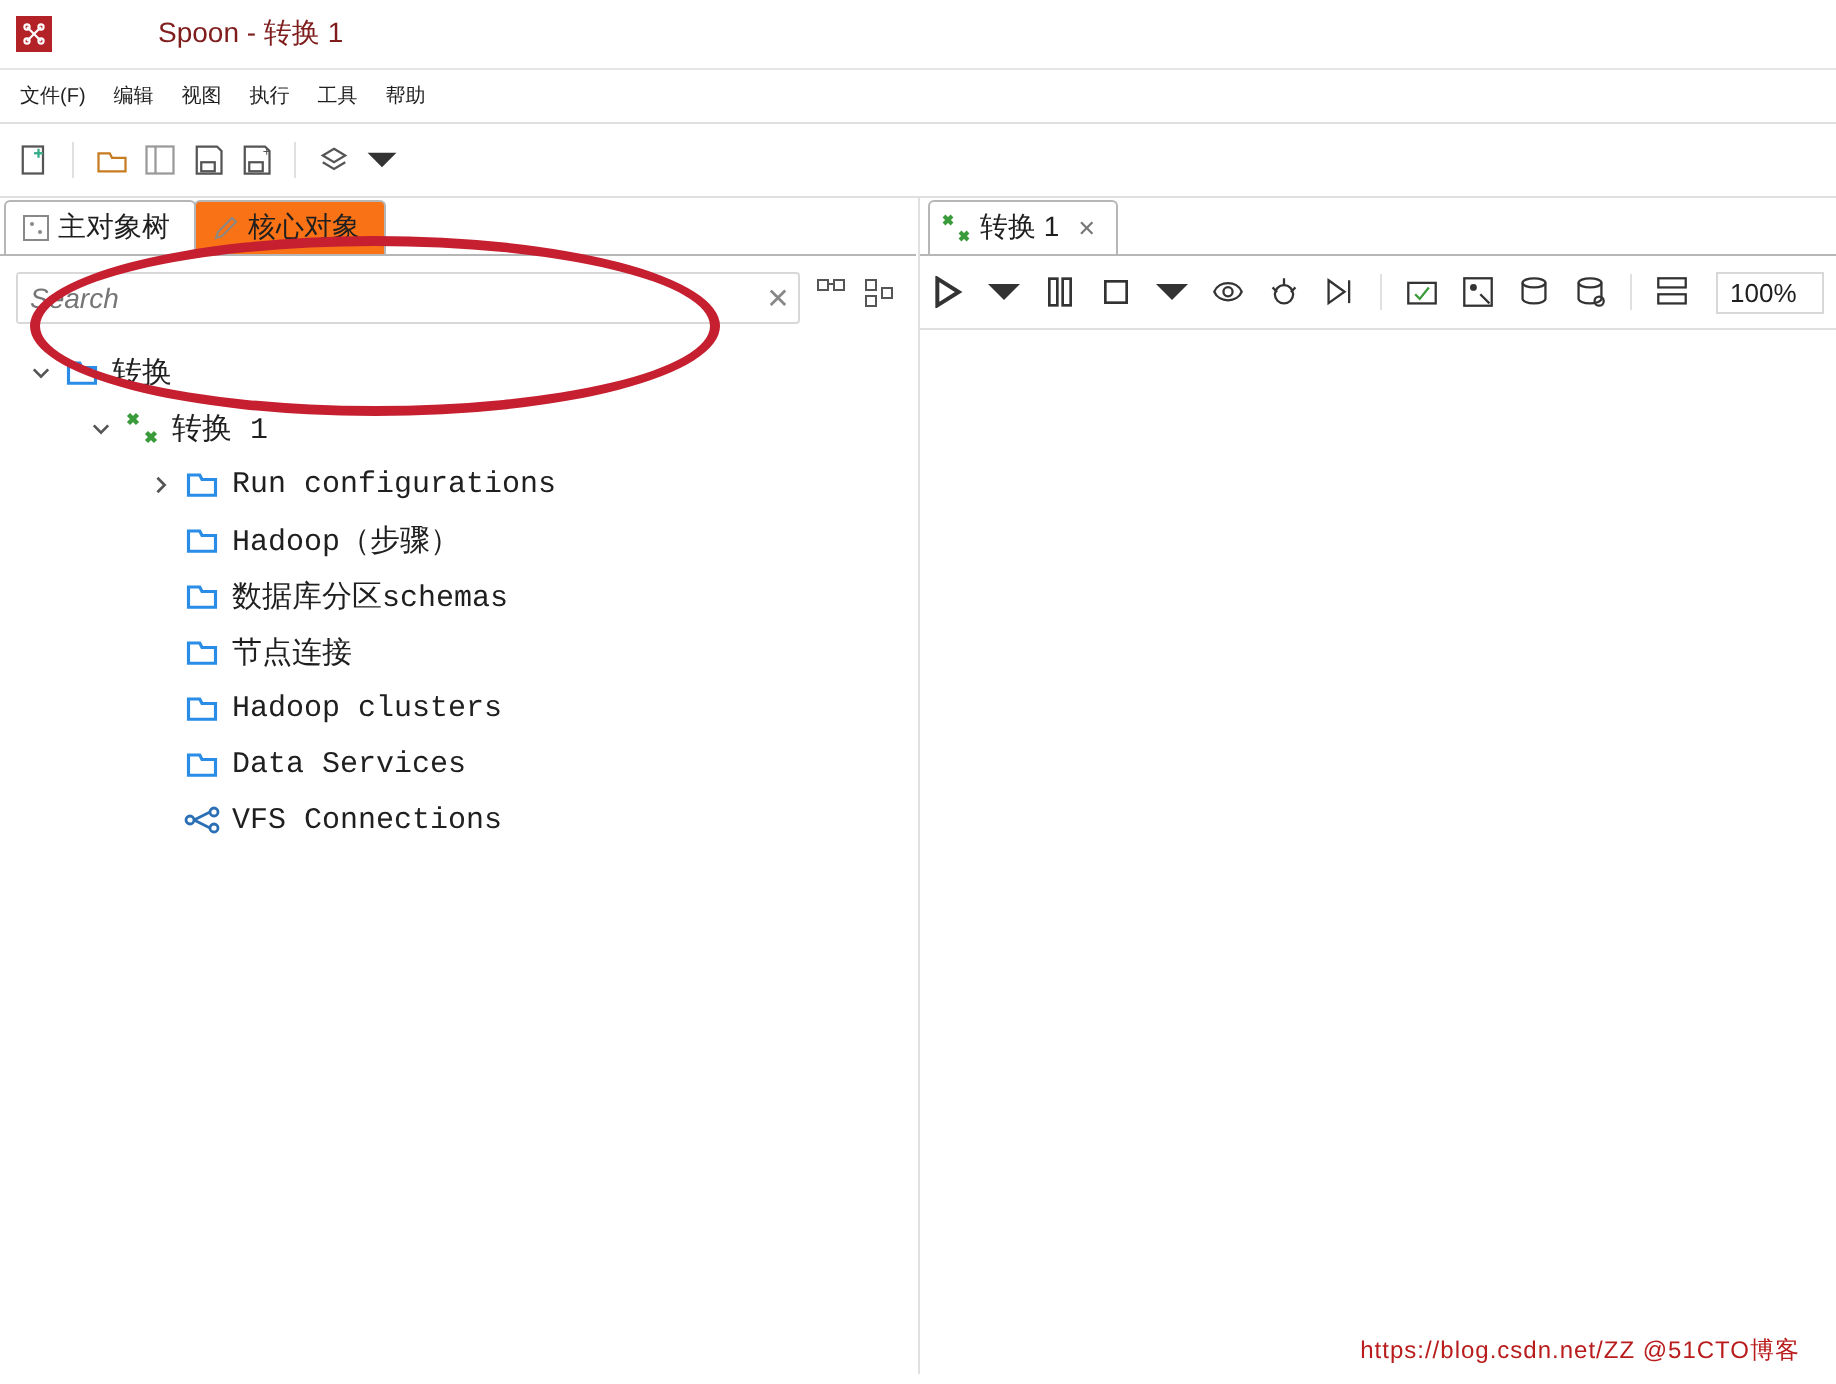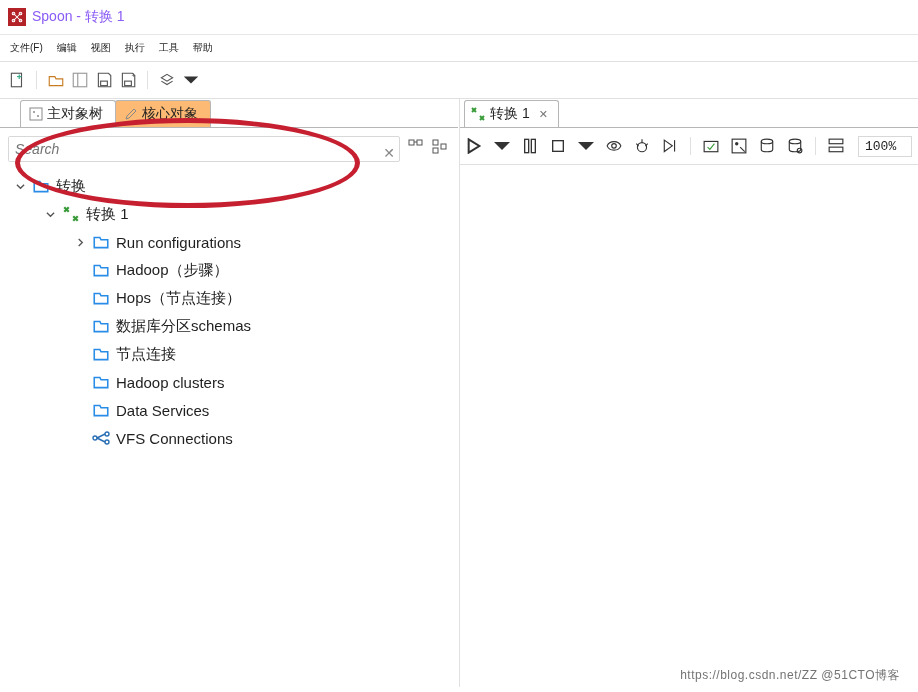--- a/index.html
+++ b/index.html
@@ -14,66 +14,66 @@
     --divider:#e0e0e0;
     --annot:#c61f30;
     --tbicon:#4e4e4e;
   }
   html,body{margin:0;padding:0;background:var(--bg);font-family:"Microsoft YaHei","Segoe UI",Arial,sans-serif;font-size:14px;color:var(--text);}
   body{width:918px;height:692px;overflow:hidden;position:relative;}
   
   .titlebar{display:flex;align-items:center;height:30px;padding:2px 8px;border-bottom:1px solid #e6e6e6;}
   .app-icon{width:18px;height:18px;margin-right:6px;background:#b22227;display:flex;align-items:center;justify-content:center;}
   .app-icon svg{width:14px;height:14px;}
-  .title-text{font-size:14px;color:#8b5cf6;}
+  .title-text{font-size:14px;color:#7f1d1d;margin-left:47px;}
   
   .menubar{display:flex;align-items:center;gap:14px;padding:6px 10px;border-bottom:1px solid var(--divider);}
   .menubar .menu-item{font-size:10px;cursor:default;}
   
   .tool-strip{display:flex;align-items:center;gap:6px;padding:4px 8px;border-bottom:1px solid var(--divider);height:28px;}
   .tool-strip .tbtn{width:18px;height:18px;display:flex;align-items:center;justify-content:center;color:var(--tbicon);}
   .tool-strip .sep{width:1px;height:18px;background:var(--divider);margin:0 4px;}
   
   .body-row{display:flex;height:calc(692px - 30px - 36px - 37px - 1px);}
   .left-pane{width:458px;border-right:1px solid transparent;display:flex;flex-direction:column;position:relative;}
   .right-pane{flex:1;display:flex;flex-direction:column;border-left:1px solid var(--divider);}
   
-  .left-tabs{display:flex;align-items:flex-end;height:28px;border-bottom:1px solid var(--border);padding-left:20px;position:relative;}
-  .ltab{display:flex;align-items:center;gap:4px;height:26px;padding:0 12px 0 8px;border:1px solid var(--border);border-bottom:none;border-top-left-radius:3px;border-top-right-radius:3px;margin-right:-1px;background:#fdba74;font-size:14px;cursor:default;position:relative;}
+  .left-tabs{display:flex;align-items:flex-end;height:28px;border-bottom:1px solid var(--border);padding-left:2px;position:relative;}
+  .ltab{display:flex;align-items:center;gap:4px;height:26px;padding:0 12px 0 8px;border:1px solid var(--border);border-bottom:none;border-top-left-radius:3px;border-top-right-radius:3px;margin-right:-1px;background:#f97316;font-size:14px;cursor:default;position:relative;}
   .ltab.active{background:var(--active-tab-bg);z-index:2;}
   .ltab .tab-icn{width:14px;height:14px;display:inline-block;}
   
-  .search-row{display:flex;align-items:flex-end;border:1px solid var(--border-light);margin:8px 8px 4px 8px;border-radius:2px;}
+  .search-row{display:flex;align-items:center;border:1px solid var(--border-light);margin:8px 8px 4px 8px;border-radius:2px;}
   .search-row input{flex:1;border:none;outline:none;font-size:14px;padding:4px 6px;font-style:italic;color:var(--muted);}
   .search-row .x{width:20px;text-align:center;color:#888;font-size:14px;cursor:default;}
   .search-wrap{display:flex;align-items:center;}
   .search-wrap .toolbtns{display:flex;gap:8px;padding-right:10px;}
   
   .tree{padding:6px 4px 4px 8px;overflow:auto;flex:1;font-size:15px;}
   .node{display:flex;align-items:center;height:28px;gap:6px;}
   .twisty{width:12px;display:inline-flex;justify-content:center;color:#555;}
   .twisty svg{width:9px;height:9px;}
   .ticon{width:18px;height:18px;display:inline-flex;align-items:center;justify-content:center;}
   .indent{display:inline-block;}
-  .node-label{white-space:nowrap;}
+  .node-label{white-space:nowrap;font-family:Liberation Mono, monospace;}
   
   .rtabs{display:flex;align-items:flex-end;height:28px;border-bottom:1px solid var(--border);padding-left:4px;}
   .rtab{display:flex;align-items:center;gap:5px;height:26px;padding:0 10px 0 6px;border:1px solid var(--border);border-bottom:none;border-top-left-radius:3px;border-top-right-radius:3px;background:#fff;font-size:14px;}
   .rtab .close-x{color:#777;font-size:11px;margin-left:4px;}
   .rtab .trn-icon{width:14px;height:14px;display:inline-flex;}
   
   .rtoolbar{display:flex;align-items:center;gap:12px;padding:4px 6px;border-bottom:1px solid var(--divider);height:28px;}
   .rtoolbar .ricon{width:16px;height:16px;display:flex;align-items:center;justify-content:center;color:var(--tbicon);}
   .rtoolbar .rsep{width:1px;height:18px;background:var(--divider);}
-  .zoom-box{margin-left:auto;border:1px solid var(--border-light);padding:2px 6px;font-size:13px;min-width:40px;text-align:left;font-family:Liberation Mono, monospace;}
+  .zoom-box{margin-left:auto;border:1px solid var(--border-light);padding:2px 6px;font-size:13px;min-width:40px;text-align:left;}
   .canvas{flex:1;background:#fff;}
   
   .annot-ellipse{position:absolute;left:15px;top:118px;width:335px;height:80px;border:5px solid var(--annot);border-radius:50%;pointer-events:none;z-index:50;}
   
-  .watermark{position:absolute;right:18px;bottom:8px;color:#737373;font-size:12px;letter-spacing:0.5px;pointer-events:none;}
+  .watermark{position:absolute;right:18px;bottom:8px;color:#b91c1c;font-size:12px;letter-spacing:0.5px;pointer-events:none;}
   
   svg{display:block;}
 </style>
 </head>
 <body>
 
 <div class="titlebar">
   <span class="app-icon">
     <svg viewBox="0 0 16 16">
         <g stroke="#fff" stroke-width="1.2" fill="none">
@@ -252,30 +252,20 @@
             <span class="node-label">Hadoop（步骤）</span>
           </div>
           <div class="node">
             <span class="indent" style="width:60px"></span>
             <span class="twisty"></span>
             <span class="ticon">
               <svg viewBox="0 0 16 16">
                 <path d="M2 4h5l1 2h6v7H2z" fill="none" stroke="var(--blue-folder)" stroke-width="1.4"></path>
               </svg>
             </span>
-            <span class="node-label">Hops（节点连接）</span>
-          </div>
-          <div class="node">
-            <span class="indent" style="width:60px"></span>
-            <span class="twisty"></span>
-            <span class="ticon">
-              <svg viewBox="0 0 16 16">
-                <path d="M2 4h5l1 2h6v7H2z" fill="none" stroke="var(--blue-folder)" stroke-width="1.4"></path>
-              </svg>
-            </span>
             <span class="node-label">数据库分区schemas</span>
           </div>
           <div class="node">
             <span class="indent" style="width:60px"></span>
             <span class="twisty"></span>
             <span class="ticon">
               <svg viewBox="0 0 16 16">
                 <path d="M2 4h5l1 2h6v7H2z" fill="none" stroke="var(--blue-folder)" stroke-width="1.4"></path>
               </svg>
             </span>

